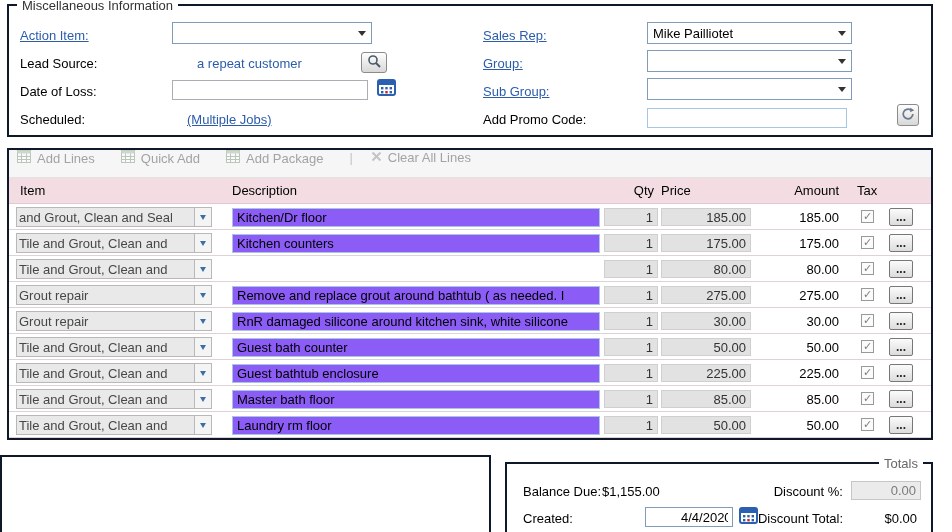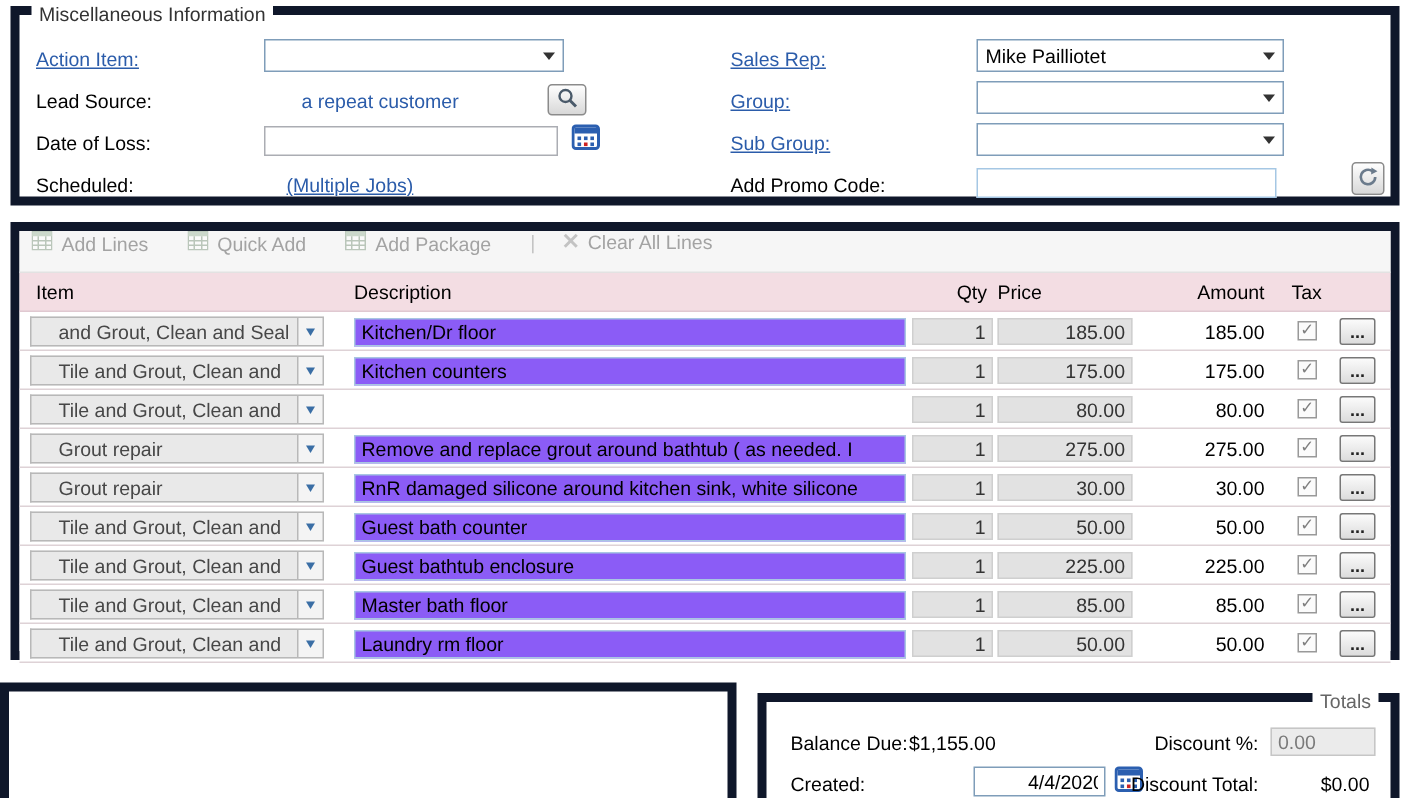--- a/index.html
+++ b/index.html
@@ -1,19 +1,19 @@
 <!DOCTYPE html>
 <html><head>
 <meta charset="utf-8">
 <style>
   *{margin:0;padding:0;box-sizing:border-box}
   body{background:#fff}
   .screen{position:relative;width:952px;height:532px;overflow:hidden;background:#fff;
           font-family:"Liberation Sans",sans-serif;font-size:13px;color:#000}
-  .panel{position:absolute;border:6px solid #0f172a;background:#fff}
+  .panel{position:absolute;border:2px solid #0f172a;background:#fff}
   .legend{position:absolute;top:-8px;left:8px;background:#fff;padding:0 5px;color:#333;white-space:nowrap}
   .legend.right{left:auto;right:8px;color:#666}
   .lbl{position:absolute;white-space:nowrap}
   .lnk{color:#2b5caa;text-decoration:underline;cursor:pointer}
   .bluetext{color:#2b5caa}
   
   .sel{position:absolute;background:#fff;border:1px solid #7f9db9;height:22px;display:flex;align-items:center;
        padding:0 18px 0 5px;cursor:pointer}
   .sel .selval{flex:1;white-space:nowrap;overflow:hidden}
   .sel .selarrow{position:absolute;right:5px;top:8px;width:0;height:0;
@@ -36,21 +36,21 @@
   .h-item{left:11px}
   .h-desc{left:223px}
   .h-qty{left:595px;width:50px;text-align:right}
   .h-price{left:652px;width:90px;text-align:left}
   .h-amount{left:742px;width:88px;text-align:right}
   .h-tax{left:848px}
   .rows{position:absolute;left:0;top:54px;width:100%}
   .trow{position:relative;height:26px;border-bottom:1px solid #ded2d6;background:#fff}
   .itemcombo{position:absolute;left:7px;top:3px;width:196px;height:20px;display:flex;cursor:pointer}
   .itemtext{flex:1;background:#e9e9e9;border:1px solid #b8b8b8;border-right:none;color:#474747;
-       padding:2px 18px;white-space:nowrap;overflow:hidden}
+       padding:2px 2px;white-space:nowrap;overflow:hidden}
   .combobtn{width:18px;background:#f4f4f4;border:1px solid #b8b8b8;display:flex;align-items:center;justify-content:center}
   .carrow{width:0;height:0;border-left:3.5px solid transparent;border-right:3.5px solid transparent;border-top:5px solid #3a6ea5}
   .descinput{position:absolute;left:223px;top:4px;width:368px;height:19px;border:1px solid #a8c6e2;
        padding:0 4px;font:13px "Liberation Sans",sans-serif;color:#000;background:#8b5cf6}
   .qtybox,.pricebox{position:absolute;top:4px;height:18px;background:#e2e2e2;border:1px solid #cfcfcf;
        text-align:right;padding:1px 4px;color:#333}
   .qtybox{left:595px;width:54px}
   .pricebox{left:652px;width:90px}
   .amount{position:absolute;left:742px;top:6px;width:88px;text-align:right}
   .taxbox{position:absolute;left:852px;top:6px;width:13px;height:13px;border:1px solid #999;background:#fbfbfb;
@@ -354,21 +354,21 @@
 
   <div class="panel" style="left:0px;top:455px;width:491px;height:90px"></div>
 
   <div class="panel" style="left:505px;top:462px;width:428px;height:84px">
     <span class="legend right">Totals</span>
 
     <span class="lbl" style="left:16px;top:20px">Balance Due:</span>
     <span class="lbl" style="left:95px;top:20px">$1,155.00</span>
 
     <span class="lbl" style="right:88px;top:20px">Discount %:</span>
-    <input class="txt" type="text" style="right: 10px; top: 17px; width: 70px; height: 19px; background: rgb(235, 235, 235); border-color: rgb(198, 198, 198); color: rgb(122, 122, 122); text-align: left;" value="0.00">
+    <input class="txt" type="text" style="right: 10px; top: 17px; width: 70px; height: 19px; background: rgb(235, 235, 235); border-color: rgb(198, 198, 198); color: rgb(122, 122, 122); text-align: right;" value="0.00">
 
     <span class="lbl" style="left:16px;top:47px">Created:</span>
     <input class="txt" type="text" style="left: 138px; top: 43px; width: 88px; border-color: rgb(127, 157, 185); padding-left: 35px;" value="4/4/2020">
     <span class="iconbtn" style="left:232px;top:42px">
       <svg width="20" height="18" viewBox="0 0 20 18">
         <rect x="1" y="2" width="17" height="15" rx="2" fill="#fff" stroke="#2b5fb0" stroke-width="2"></rect>
         <rect x="2" y="3" width="15" height="4" fill="#2b5fb0"></rect>
         <rect x="4" y="9" width="2.4" height="2.4" fill="#2b5fb0"></rect>
           <rect x="8.3" y="9" width="2.4" height="2.4" fill="#2b5fb0"></rect>
           <rect x="12.6" y="9" width="2.4" height="2.4" fill="#2b5fb0"></rect>

